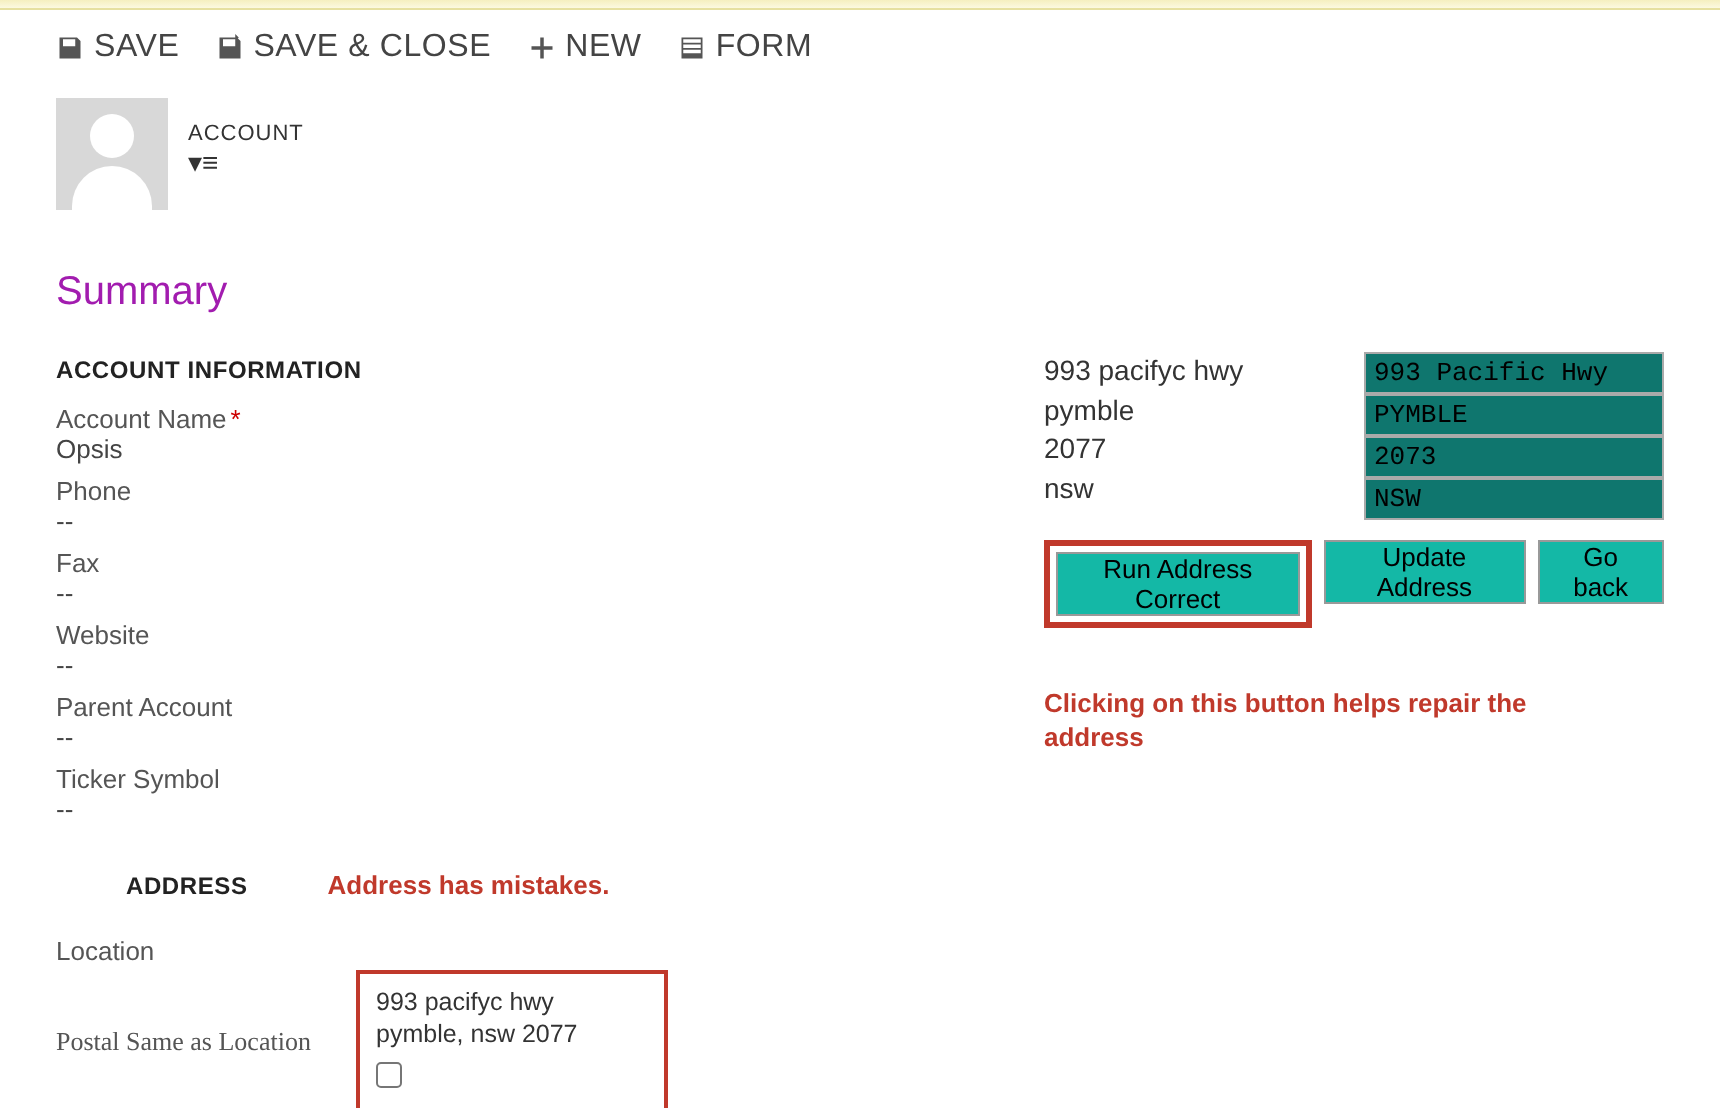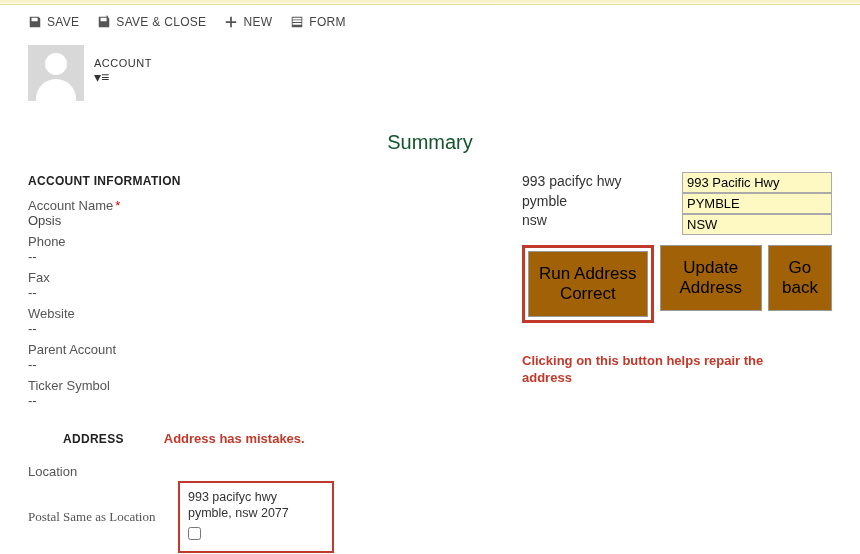--- a/index.html
+++ b/index.html
@@ -20,21 +20,21 @@
     display: flex;
     align-items: center;
     gap: 18px;
     padding: 10px 28px 6px 28px;
     color: #444;
   }
   .tb-item {
     display: inline-flex;
     align-items: center;
     gap: 5px;
-    font-size: 12px;
+    font-size: 16px;
     letter-spacing: 0.3px;
     cursor: pointer;
   }
   .tb-item svg { width: 14px; height: 14px; fill: #555; }
 
   .header {
     display: flex;
     align-items: center;
     padding: 10px 28px 0 28px;
   }
@@ -88,25 +88,24 @@
     color: #333;
     cursor: pointer;
     align-self: flex-end;
     margin-bottom: 4px;
   }
 
   .content {
     padding: 30px 28px 0 28px;
   }
   .summary-heading {
-    color: #14532d;
+    color: #a21caf;
     font-size: 20px;
     font-weight: 400;
     margin: 0 0 14px 0;
-    text-align: center;
   }
   .columns {
     display: flex;
     gap: 64px;
   }
   .left-col { width: 430px; }
   .right-col { flex: 1; position: relative; }
 
   .section-heading {
     font-weight: bold;
@@ -177,34 +176,34 @@
   .addr-inputs {
     display: flex;
     flex-direction: column;
     gap: 0;
     width: 150px;
   }
   .addr-inputs input {
     border: 1px solid #aaa;
     font-size: 13px;
     padding: 2px 4px;
-    font-family: Liberation Sans, sans-serif;
-    background: #fef9c3;
+    font-family: Liberation Mono, monospace;
+    background: #0f766e;
   }
   .btn-row {
     margin-top: 10px;
     display: flex;
     gap: 6px;
     align-items: flex-start;
   }
   .btn {
     border: 1px solid #999;
-    background: #a16207;
-    padding: 12px 10px;
-    font-size: 17px;
+    background: #14b8a6;
+    padding: 0 10px;
+    font-size: 13px;
     font-family: inherit;
     cursor: pointer;
   }
   .run-btn-wrap {
     border: 3px solid #c0392b;
     padding: 3px;
     display: inline-block;
   }
   .right-annotation {
     color: #c0392b;
@@ -313,25 +312,27 @@
           <span class="field-value">--</span>
         </div>
       </div>
     </div>
 
     <div class="right-col">
       <div class="addr-compare">
         <div class="addr-original">
           <div>993 pacifyc hwy</div>
           <div>pymble</div>
+          <div>2077</div>
           <div>nsw</div>
         </div>
         <div class="addr-inputs">
           <input type="text" value="993 Pacific Hwy" style="">
           <input type="text" value="PYMBLE" style="">
+          <input type="text" value="2073" style="">
           <input type="text" value="NSW" style="">
         </div>
       </div>
 
       <div class="btn-row">
         <span class="run-btn-wrap">
           <button class="btn">Run Address Correct</button>
         </span>
         <button class="btn">Update Address</button>
         <button class="btn">Go back</button>

